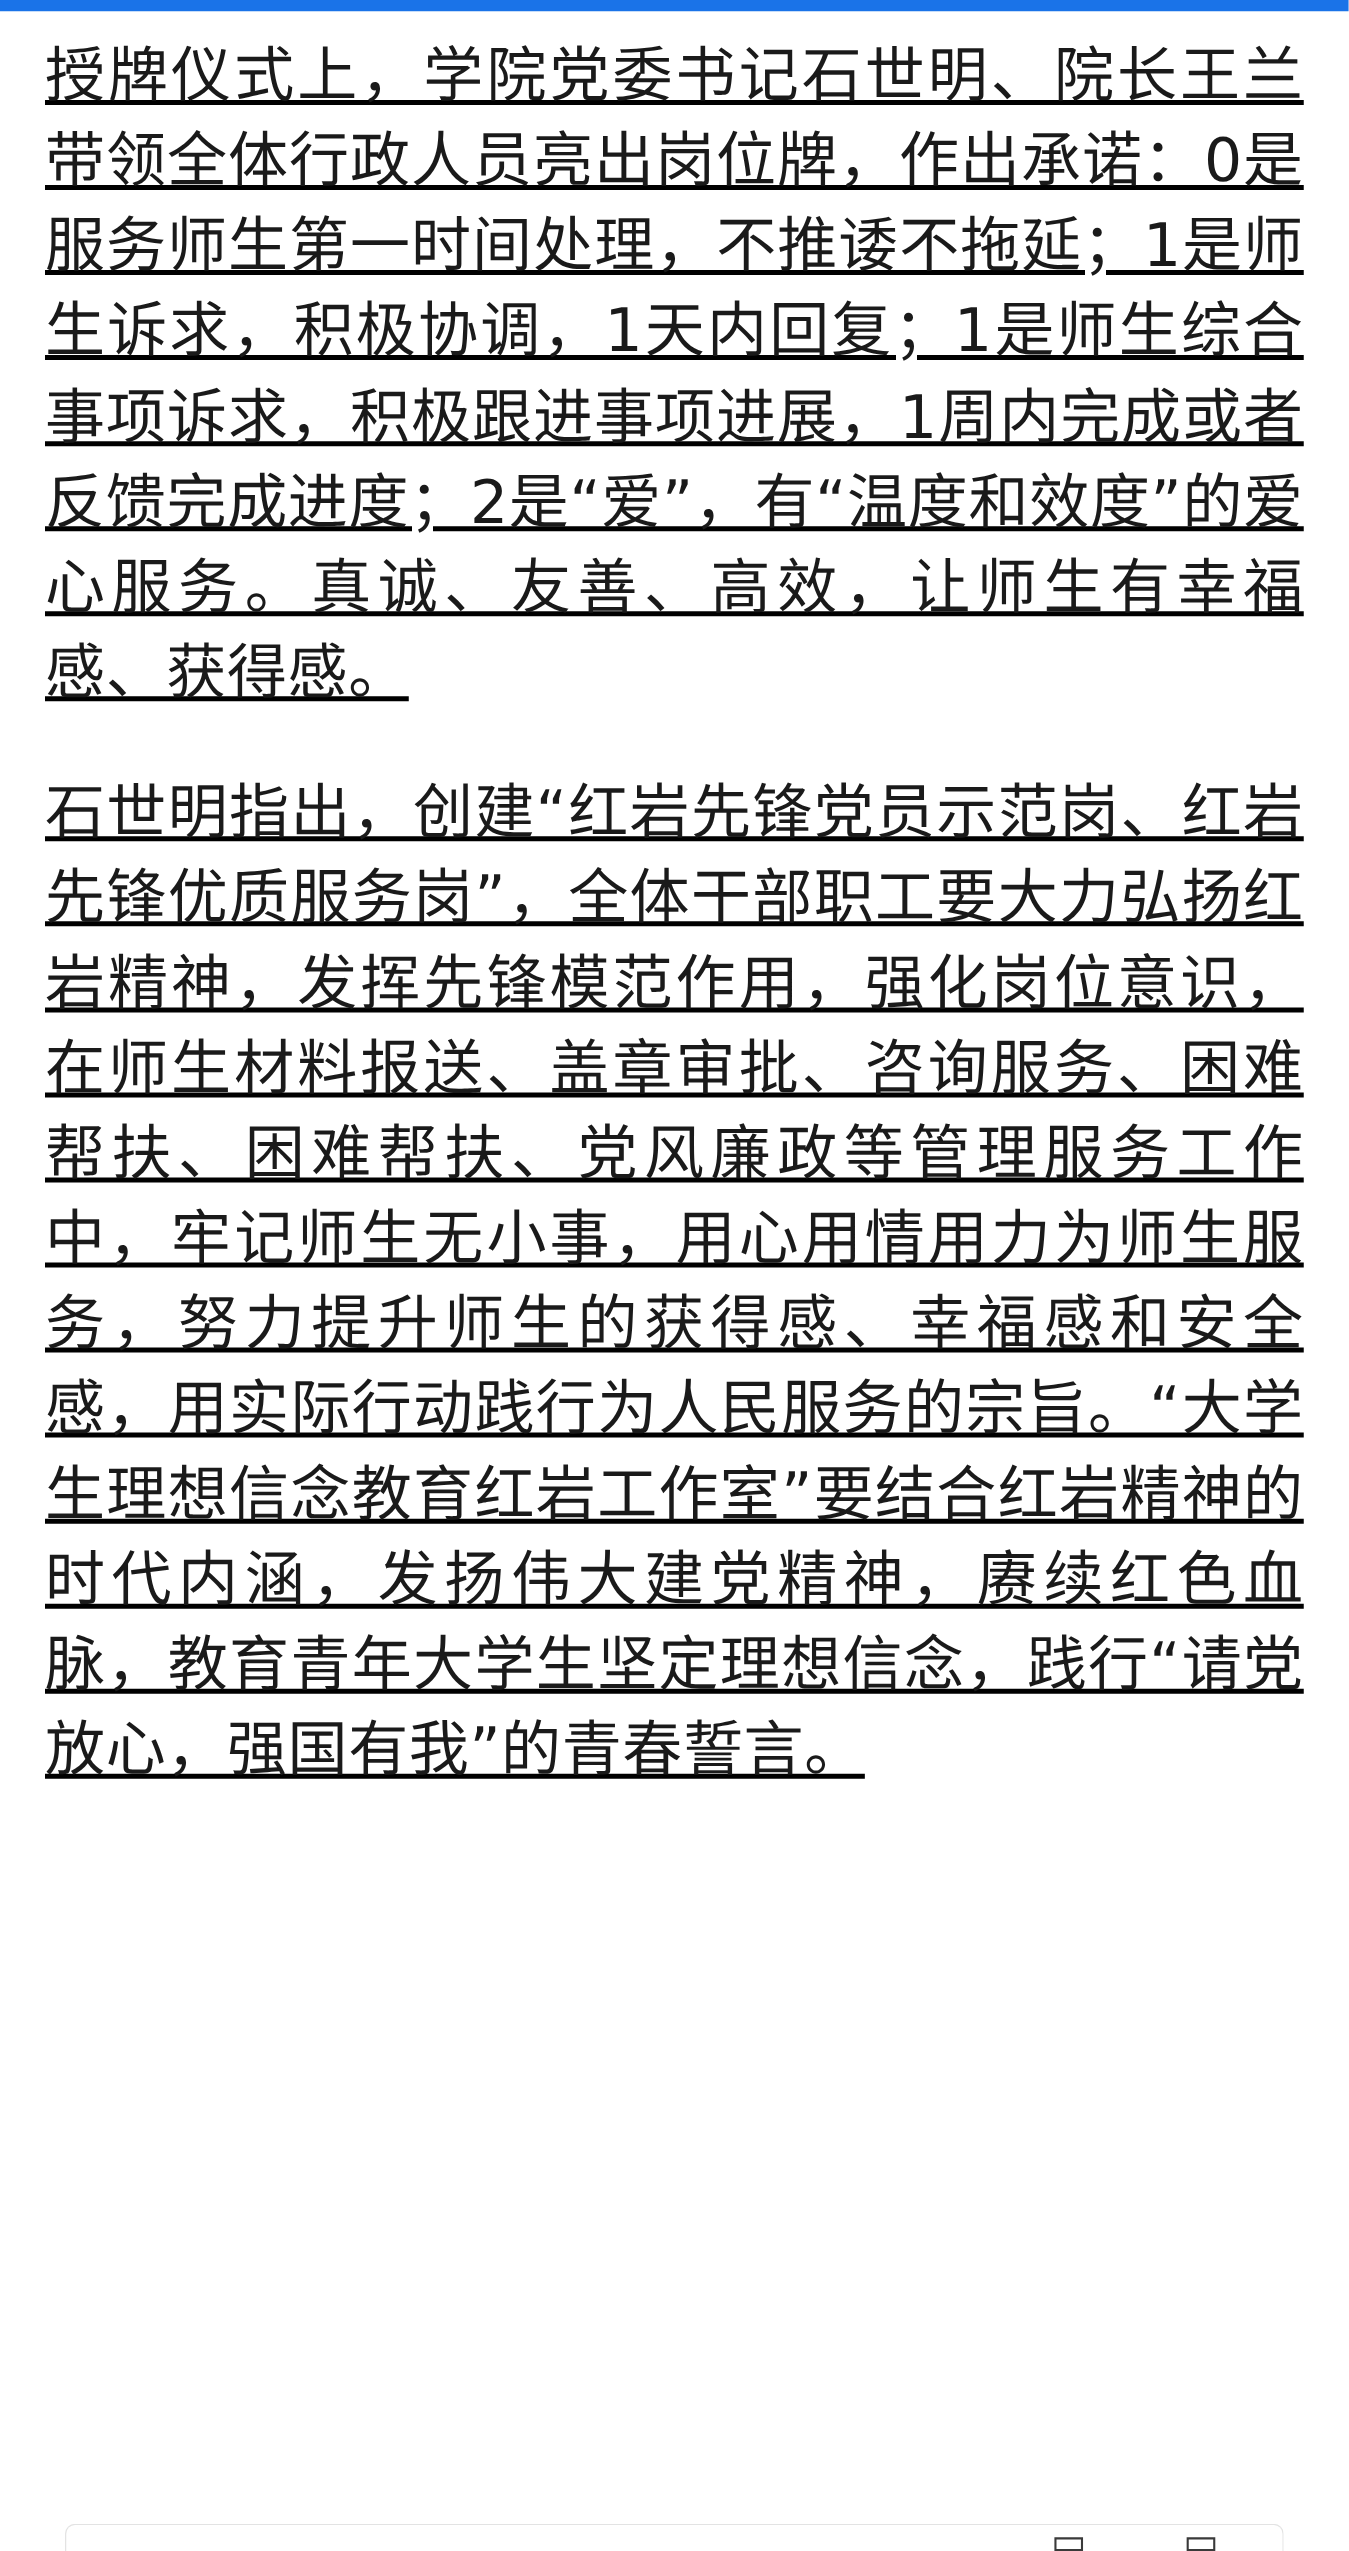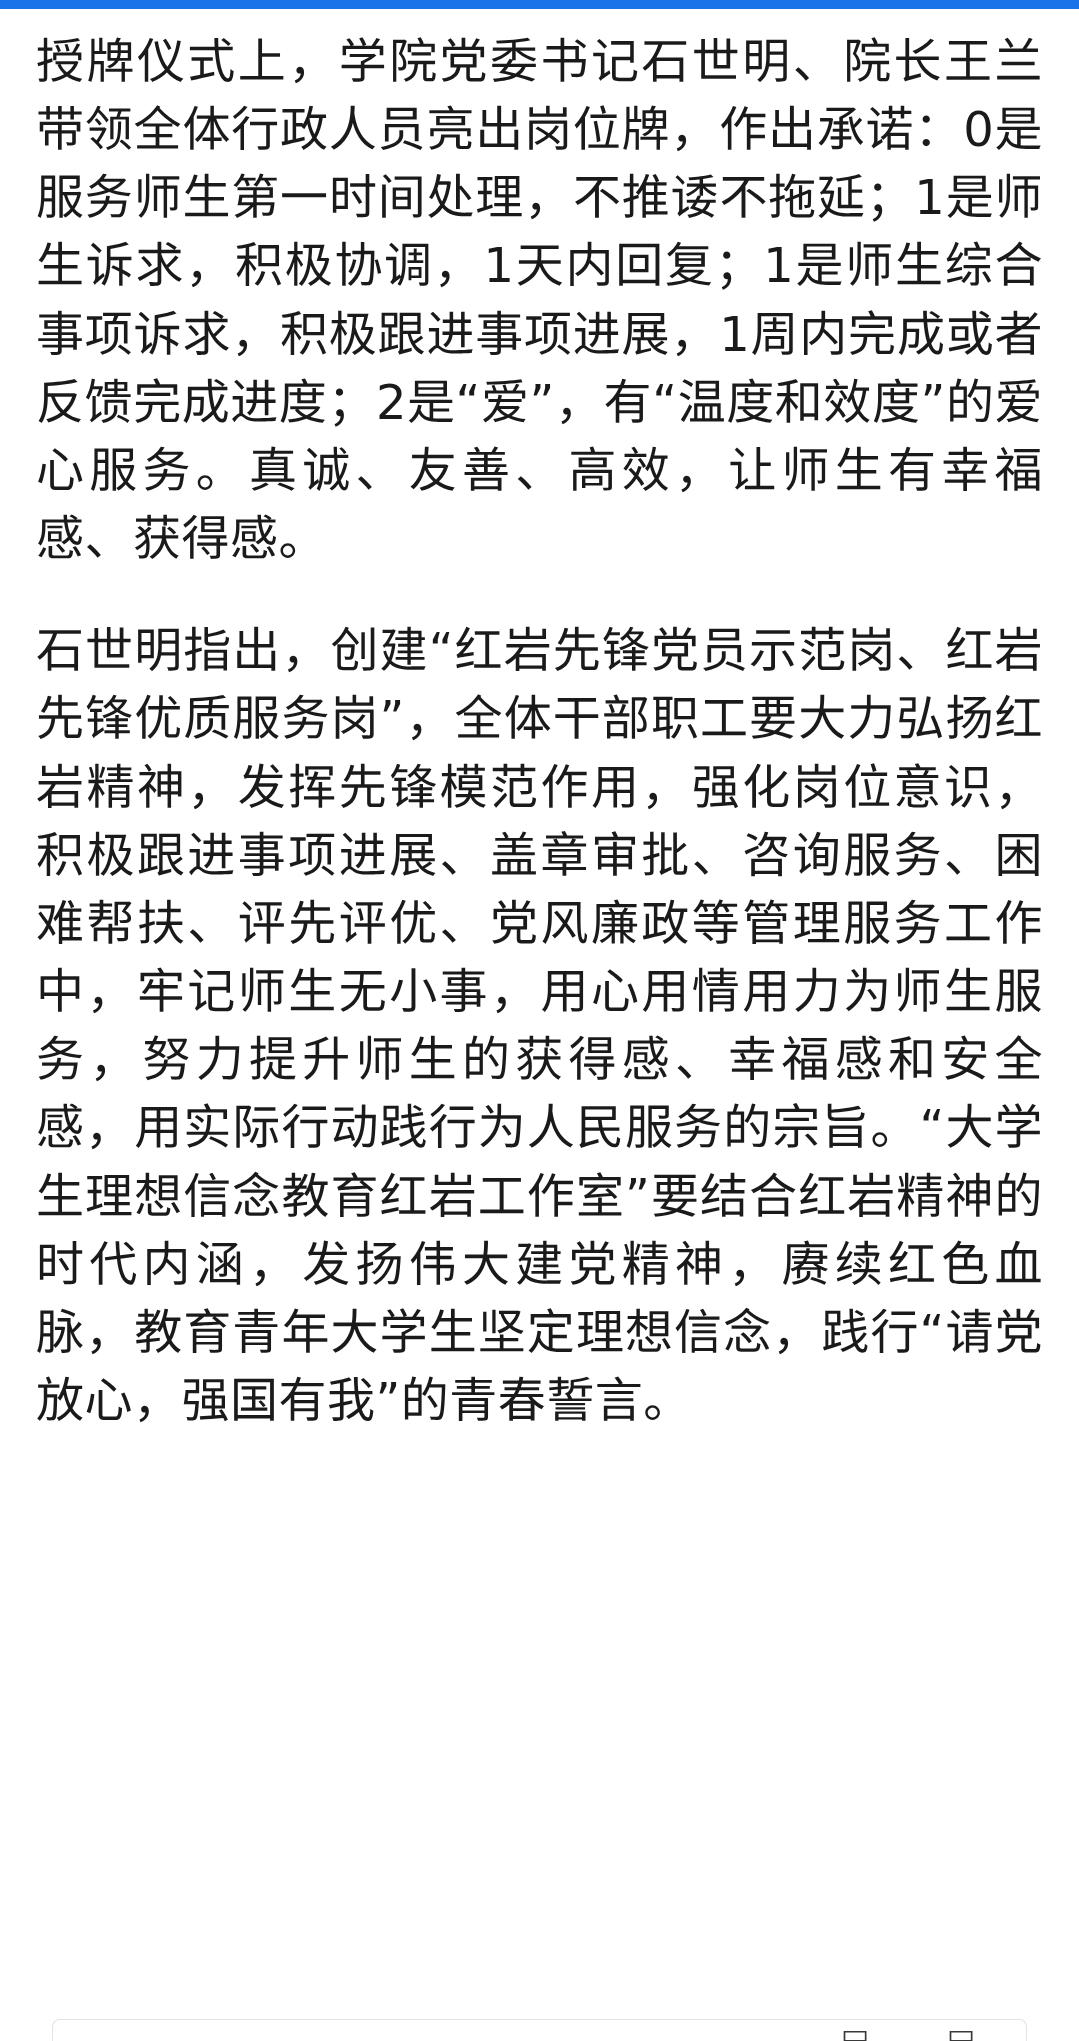--- a/index.html
+++ b/index.html
@@ -26,20 +26,21 @@
   }
 
   
   .article {
     position: absolute;
     top: 9px;
     left: 0;
     width: 1079px;
     box-sizing: border-box;
     padding: 18px 36px 0 36px;
+    text-decoration: underline;
   }
 
   .para {
     font-size: 48px;
     line-height: 1.42;
     color: #1a1a1a;
     letter-spacing: 0.5px;
     text-align: justify;
     text-justify: inter-ideograph;
     margin: 0 0 44px 0;
@@ -81,19 +82,19 @@
     white-space: nowrap;
   }
 </style>
 </head>
 <body>
 
 <div class="top-bar"></div>
 
 <div class="article">
   <p class="para">授牌仪式上，学院党委书记石世明、院长王兰带领全体行政人员亮出岗位牌，作出承诺：0是服务师生第一时间处理，不推诿不拖延；1是师生诉求，积极协调，1天内回复；1是师生综合事项诉求，积极跟进事项进展，1周内完成或者反馈完成进度；2是“爱”，有“温度和效度”的爱心服务。真诚、友善、高效，让师生有幸福感、获得感。</p>
-  <p class="para">石世明指出，创建“红岩先锋党员示范岗、红岩先锋优质服务岗”，全体干部职工要大力弘扬红岩精神，发挥先锋模范作用，强化岗位意识，积极跟进事项进展、盖章审批、咨询服务、困难帮扶、评先评优、党风廉政等管理服务工作中，牢记师生无小事，用心用情用力为师生服务，努力提升师生的获得感、幸福感和安全感，用实际行动践行为人民服务的宗旨。“大学生理想信念教育红岩工作室”要结合红岩精神的时代内涵，发扬伟大建党精神，赓续红色血脉，教育青年大学生坚定理想信念，践行“请党放心，强国有我”的青春誓言。</p>
+  <p class="para">石世明指出，创建“红岩先锋党员示范岗、红岩先锋优质服务岗”，全体干部职工要大力弘扬红岩精神，发挥先锋模范作用，强化岗位意识，在师生材料报送、盖章审批、咨询服务、困难帮扶、困难帮扶、党风廉政等管理服务工作中，牢记师生无小事，用心用情用力为师生服务，努力提升师生的获得感、幸福感和安全感，用实际行动践行为人民服务的宗旨。“大学生理想信念教育红岩工作室”要结合红岩精神的时代内涵，发扬伟大建党精神，赓续红色血脉，教育青年大学生坚定理想信念，践行“请党放心，强国有我”的青春誓言。</p>
 </div>
 
 <div class="bottom-strip">
   <div class="bottom-card"></div>
   <div class="bottom-glyphs">▭ ▭</div>
 </div>
 
 </body></html>

